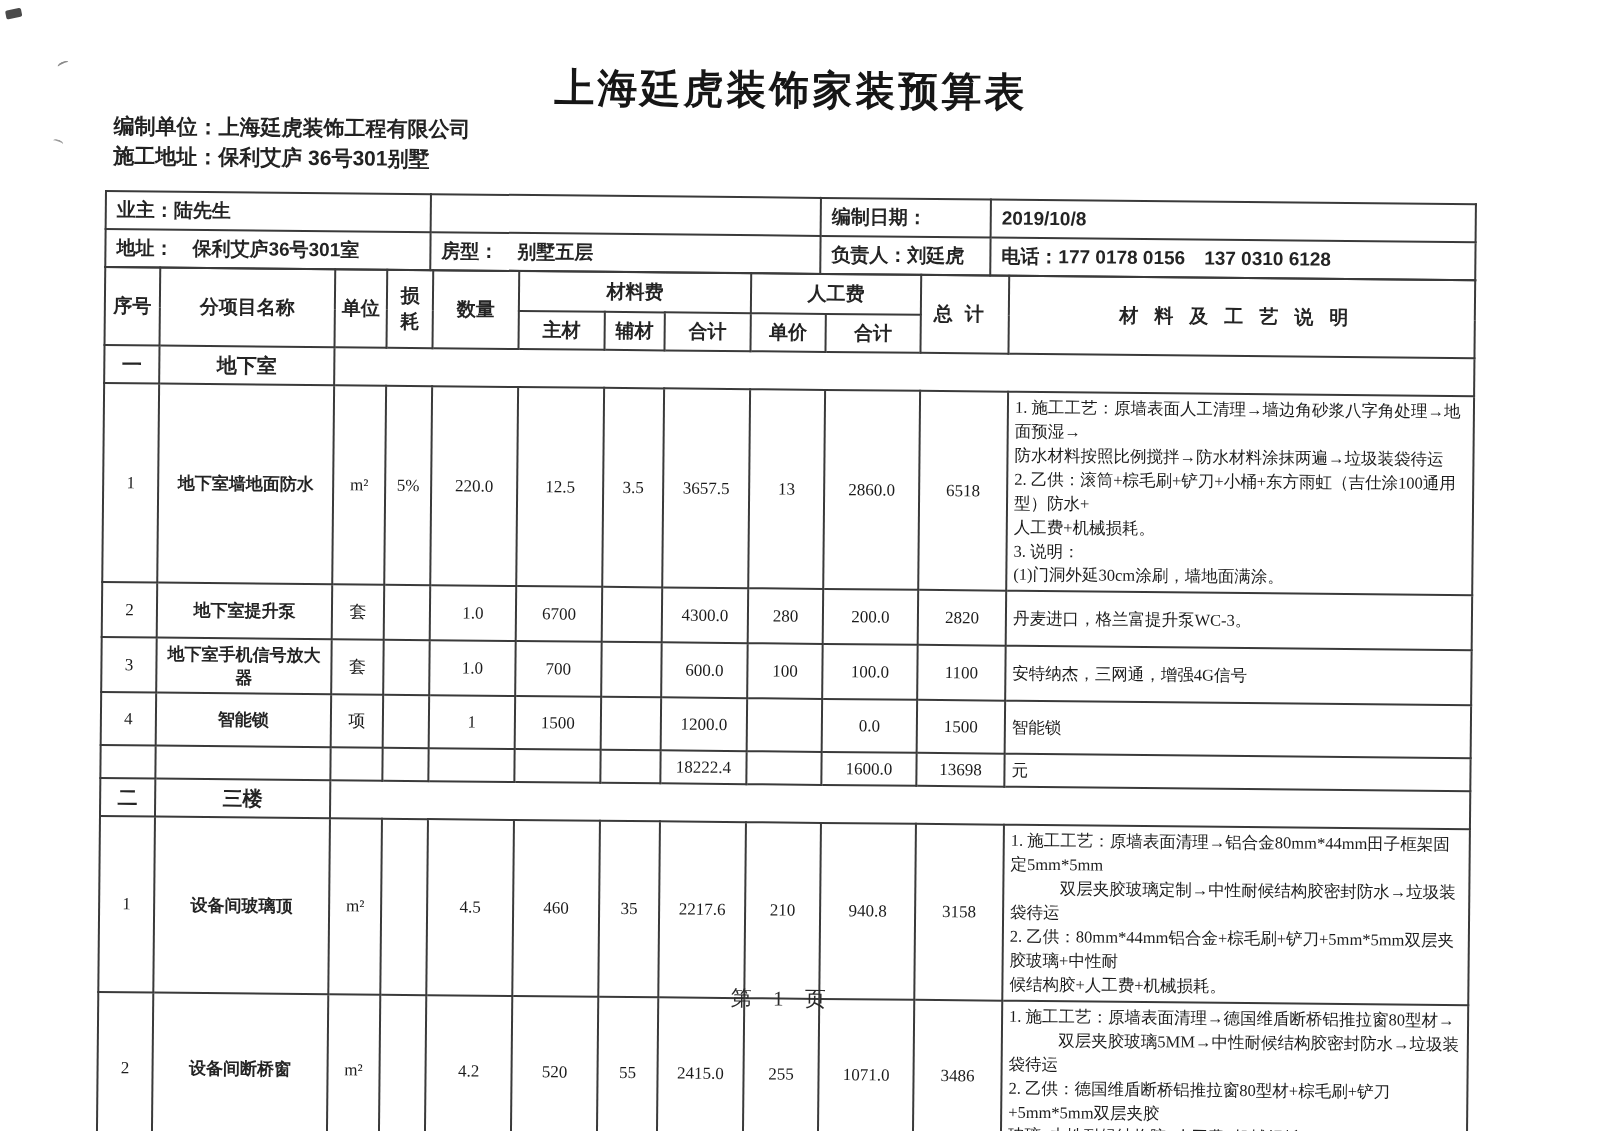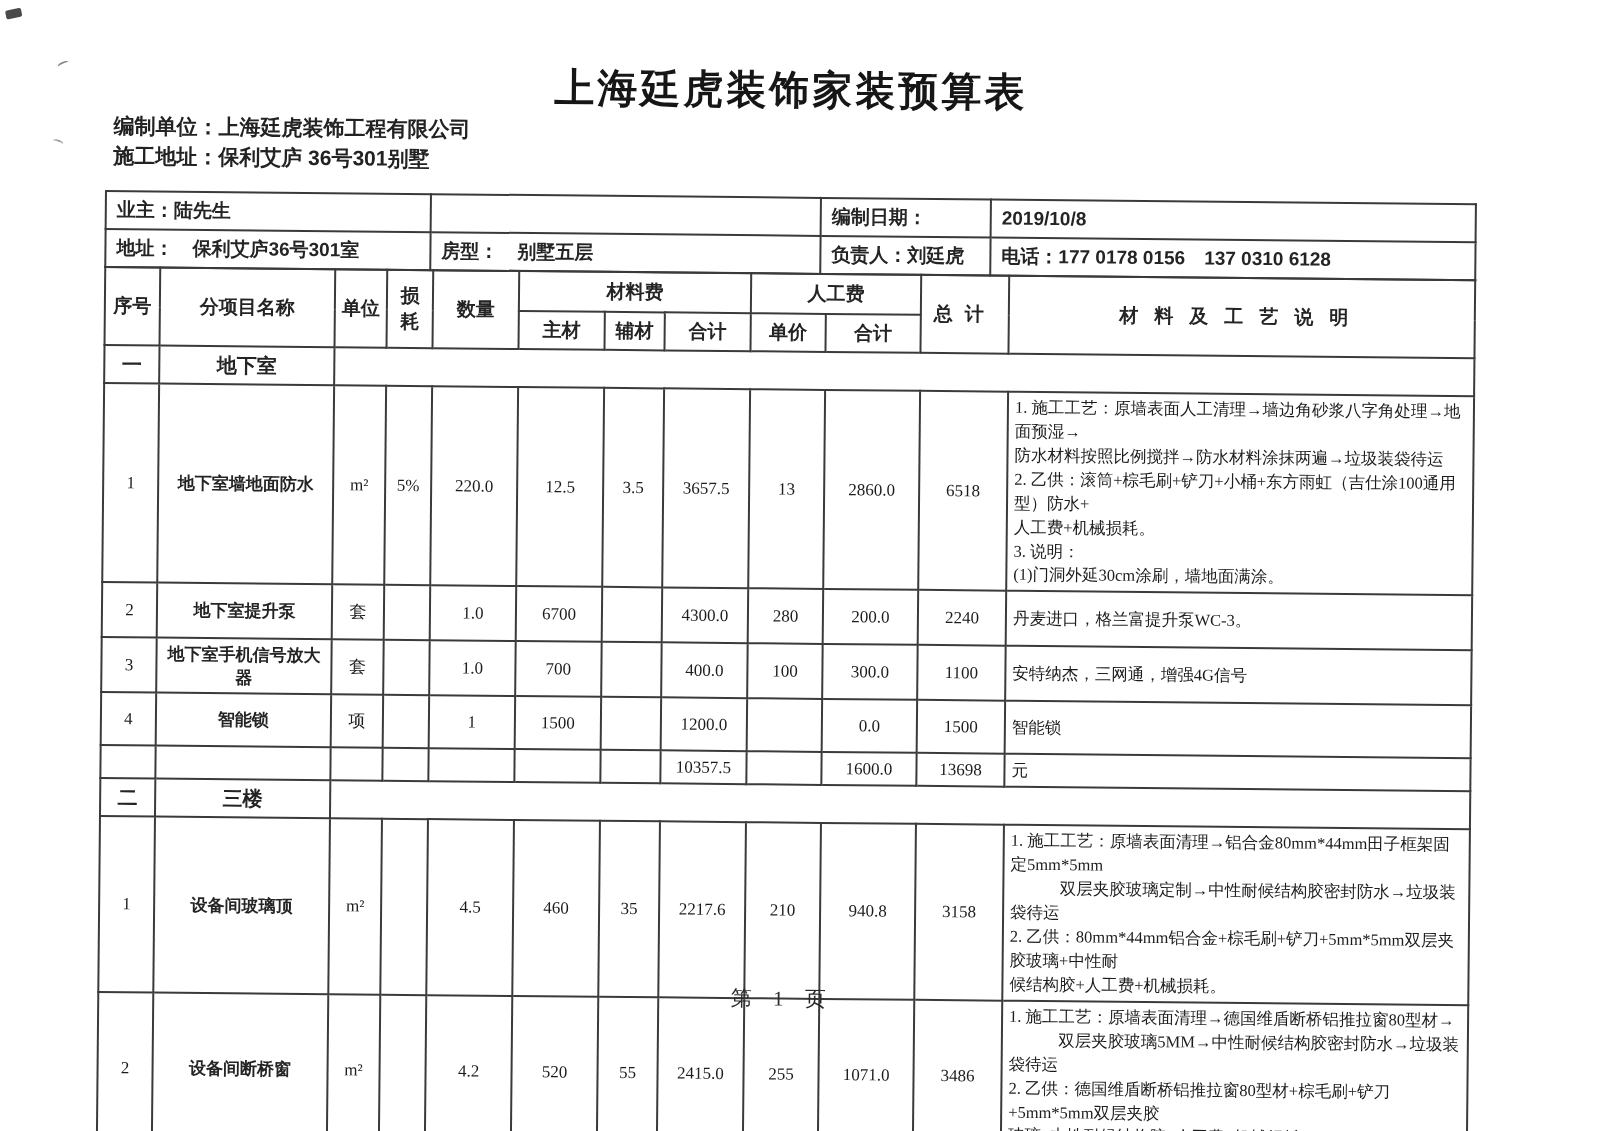--- a/index.html
+++ b/index.html
@@ -145,35 +145,35 @@
         <td class="num">2</td>
         <td class="namecell">地下室提升泵</td>
         <td class="num">套</td>
         <td class="num"></td>
         <td class="num">1.0</td>
         <td class="num">6700</td>
         <td class="num"></td>
         <td class="num">4300.0</td>
         <td class="num">280</td>
         <td class="num">200.0</td>
-        <td class="num">2240</td>
+        <td class="num">2820</td>
         <td class="desc">丹麦进口，格兰富提升泵WC-3。</td>
       </tr>
 
       <tr style="height:55px">
         <td class="num">3</td>
         <td class="namecell">地下室手机信号放大器</td>
         <td class="num">套</td>
         <td class="num"></td>
         <td class="num">1.0</td>
         <td class="num">700</td>
         <td class="num"></td>
-        <td class="num">400.0</td>
+        <td class="num">600.0</td>
         <td class="num">100</td>
-        <td class="num">300.0</td>
+        <td class="num">100.0</td>
         <td class="num">1100</td>
         <td class="desc">安特纳杰，三网通，增强4G信号</td>
       </tr>
 
       <tr style="height:53px">
         <td class="num">4</td>
         <td class="namecell">智能锁</td>
         <td class="num">项</td>
         <td class="num"></td>
         <td class="num">1</td>
@@ -187,21 +187,21 @@
       </tr>
 
       <tr style="height:33px">
         <td class="num"></td>
         <td class="num"></td>
         <td class="num"></td>
         <td class="num"></td>
         <td class="num"></td>
         <td class="num"></td>
         <td class="num"></td>
-        <td class="num">10357.5</td>
+        <td class="num">18222.4</td>
         <td class="num"></td>
         <td class="num">1600.0</td>
         <td class="num">13698</td>
         <td class="desc">元</td>
       </tr>
 
       <tr style="height:38px">
         <td class="seccell">二</td>
         <td class="seccell">三楼</td>
         <td colspan="10"></td>

